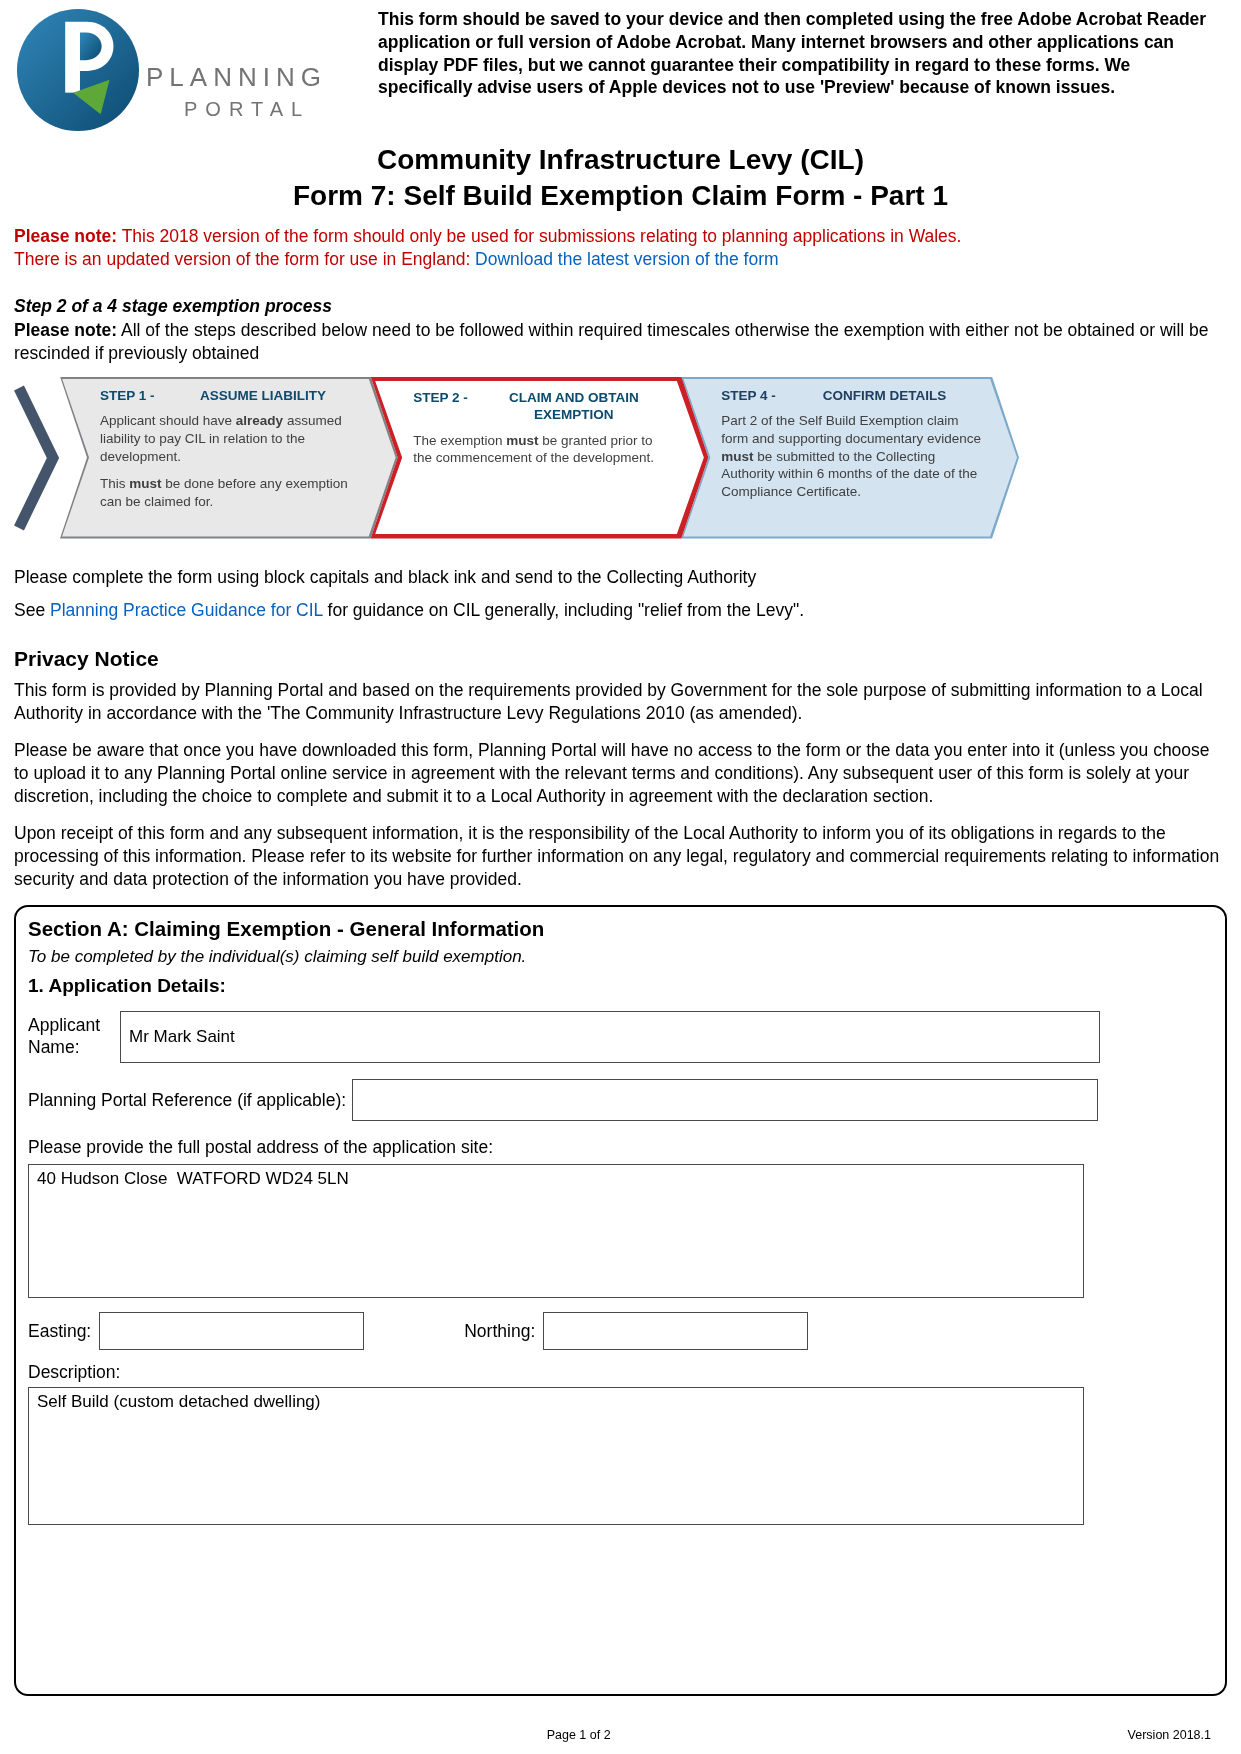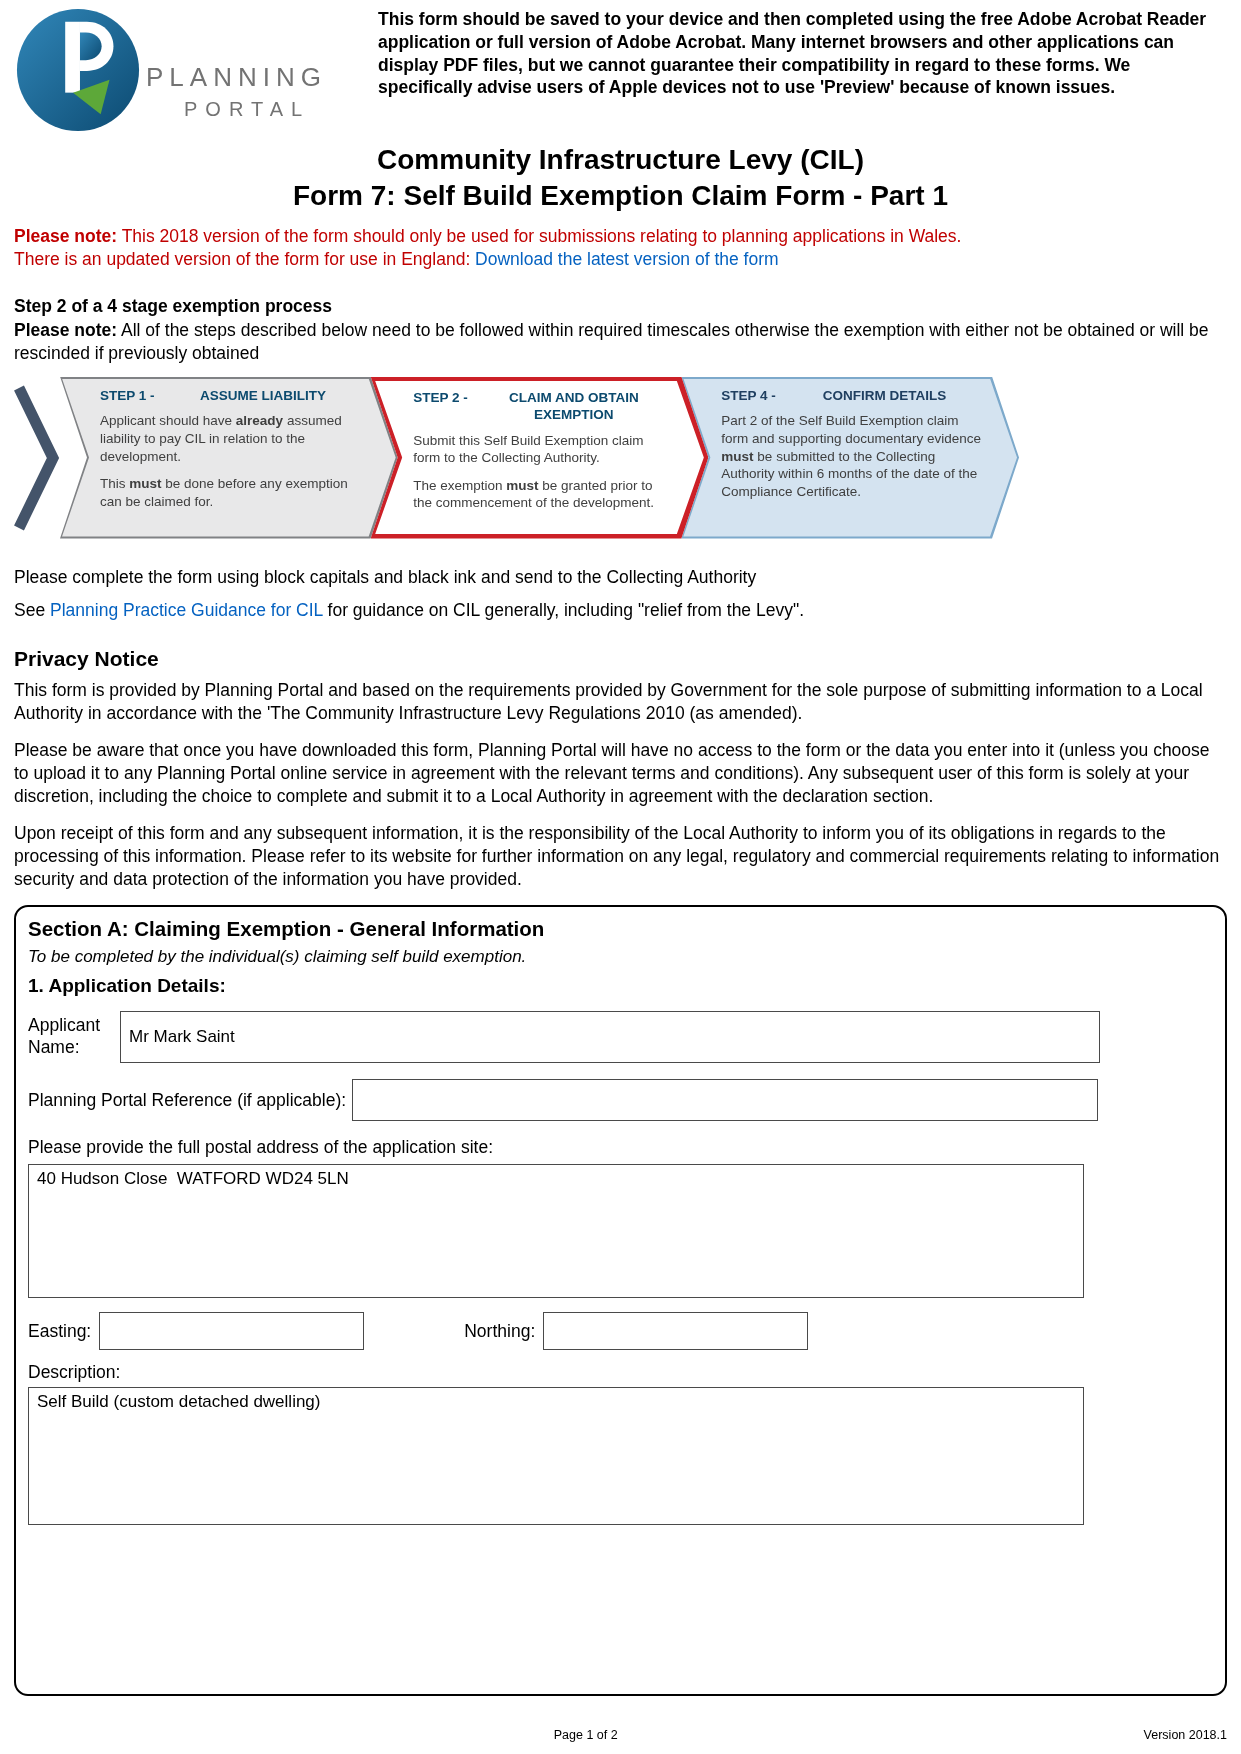--- a/index.html
+++ b/index.html
@@ -24,21 +24,21 @@
   .lt1 { font-size:26px; letter-spacing:6px; }
   .lt2 { font-size:20px; letter-spacing:8px; margin-left:38px; margin-top:5px; }
   .adobe-note { flex:1; font-weight:bold; font-size:17.5px; line-height:1.3; margin:2px 0 0 12px; }
 
   
   .title { text-align:center; font-size:28px; line-height:1.3; margin:8px 0 10px; font-weight:bold; }
 
   
   .red-note { color:var(--red,#c00000); font-size:17.5px; line-height:1.35; margin:0 0 12px; }
   .link { color:var(--link,#0562c1); text-decoration:none; cursor:pointer; }
-  .proc-head { font-size:17.5px; font-weight:bold; margin:12px 0 2px; }
+  .proc-head { font-size:17.5px; font-weight:bold; margin:12px 0 2px;font-style:italic; }
   .proc-note { font-size:17.5px; line-height:1.3; margin:0 0 8px; }
 
   
   .steps { display:flex; align-items:stretch; height:162px; width:1005px; margin:4px 0 14px; }
   .lead-chevron { width:46px; height:152px; margin-top:5px; flex:none; }
   .lead-chevron polyline { stroke:var(--chevron,#44546a); }
   .step { flex:1; position:relative; }
   .step + .step { margin-left:-27px; }
   .step:nth-of-type(1){ z-index:4; }
   .step:nth-of-type(2){ z-index:5; }
@@ -100,21 +100,21 @@
   .grid-note { font-size:17.5px; font-weight:bold; margin:10px 0 12px; }
   .en-row { margin:0 0 12px; }
   .en-row label { margin-right:8px; }
   .easting-input { width:265px; height:38px; }
   .northing-lbl { margin-left:100px; }
   .northing-input { width:265px; height:38px; }
   .desc-label { font-size:17.5px; margin:4px 0 4px; }
   .desc-box { width:1056px; height:138px; display:block; }
 
   
-  .footer { position:absolute; bottom:8px; left:14px; right:14px; height:18px; font-size:12.5px; }
+  .footer { position:absolute; bottom:8px; left:14px; right:30px; height:18px; font-size:12.5px; }
   .footer .pg { position:absolute; left:44.5%; }
   .footer .ver { position:absolute; right:0; }
 </style>
 </head>
 <body>
 
 <div class="page">
 
   <div class="top">
     <div class="logo">
@@ -169,21 +169,20 @@
         <p><span>This </span><span class="b">must</span><span> be done before any exemption can be claimed for.</span></p>
       </div>
     </div>
 
     <div class="step s2">
       <div class="inner">
         <div class="step-head">
           <span class="lbl">STEP 2 -</span>
           <span class="ttl">CLAIM AND OBTAIN EXEMPTION</span>
         </div>
-        <p><span>Submit this Self Build Exemption claim form to the Collecting Authority.</span></p>
         <p><span>The exemption </span><span class="b">must</span><span> be granted prior to the commencement of the development.</span></p>
       </div>
     </div>
 
 
     <div class="step s4">
       <div class="inner">
         <div class="step-head">
           <span class="lbl">STEP 4 -</span>
           <span class="ttl">CONFIRM DETAILS</span>

